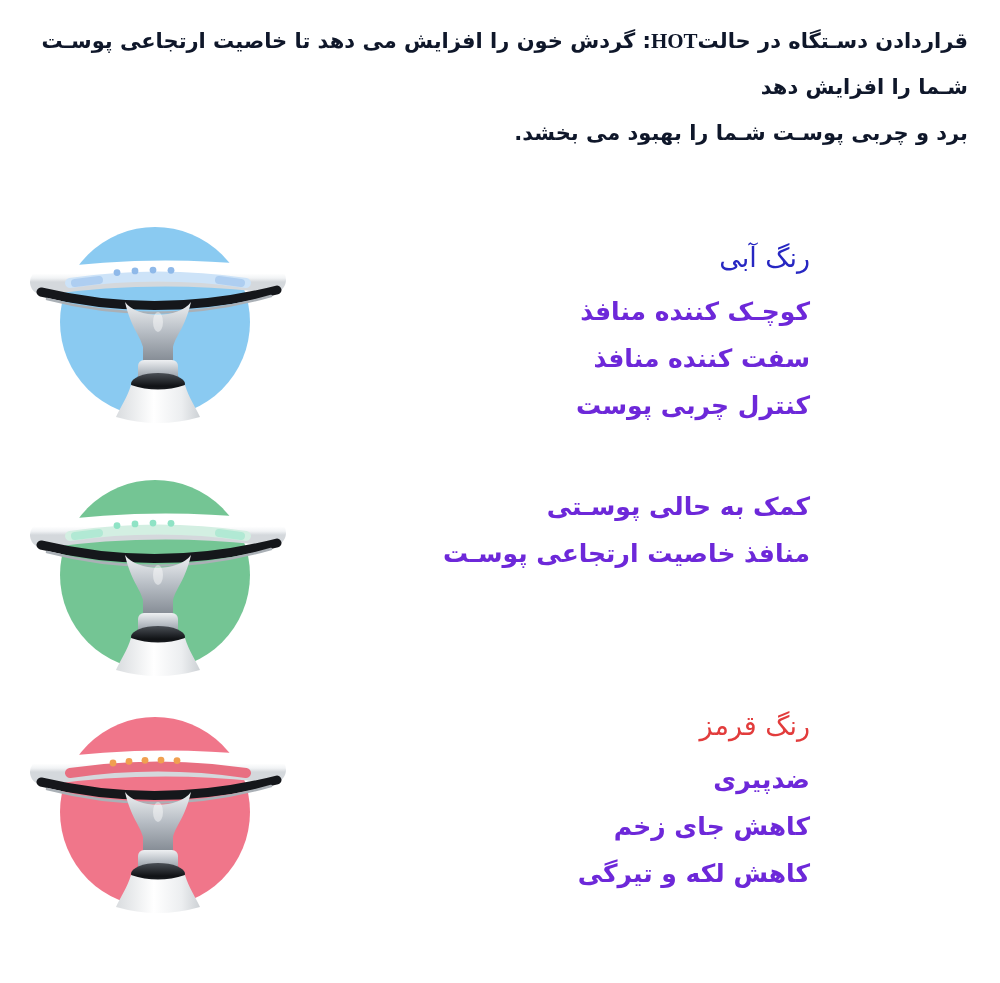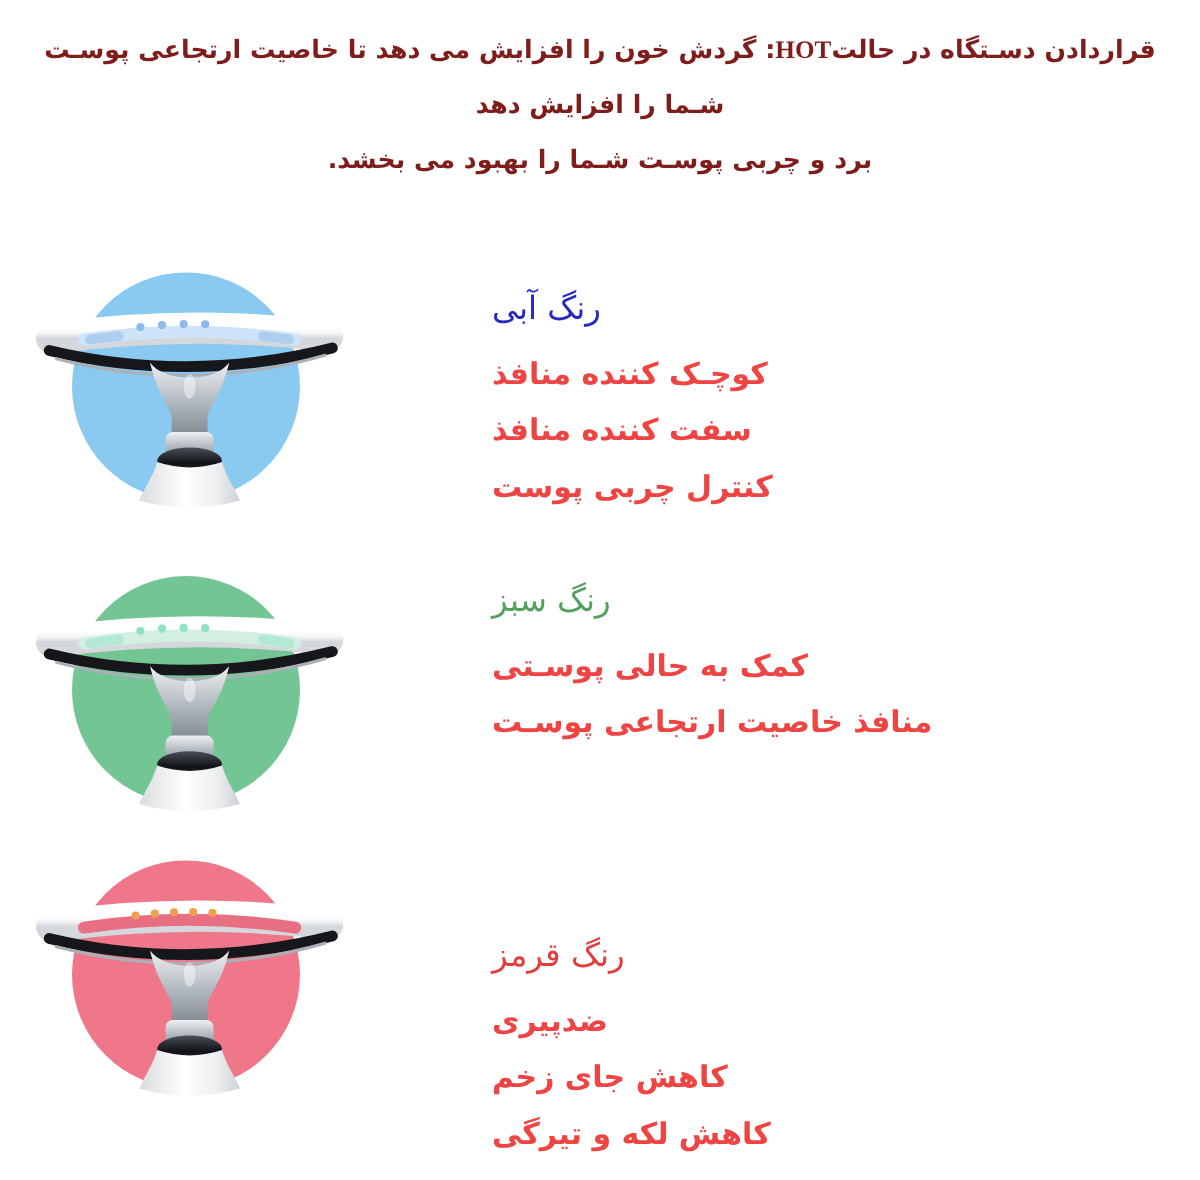--- a/index.html
+++ b/index.html
@@ -11,62 +11,61 @@
     overflow: hidden;
     direction: rtl;
     font-family: "DejaVu Sans", sans-serif;
   }
 
   
   .intro {
     position: absolute;
     top: 18px;
     left: 20px;
-    right: 20px;
-    text-align: center;
+    right: 32px;
     font-size: 21px;
     font-weight: bold;
-    color: #7f1d1d;
+    color: #0f172a;
     line-height: 46px;
   }
   .latin { font-family: "Liberation Serif", "DejaVu Serif", serif; font-weight: bold; }
 
   
   .figure {
     position: absolute;
     left: 25px;
     width: 272px;
     height: 250px;
     margin: 0;
   }
   .row-0 .figure { top: 222px; }
   .row-1 .figure { top: 475px; }
   .row-2 .figure { top: 712px; }
 
   .benefits {
     position: absolute;
     left: 410px;
     width: 400px;
-    text-align: left;
+    text-align: right;
   }
   .row-0 .benefits { top: 240px; }
   .row-1 .benefits { top: 483px; }
-  .row-2 .benefits { top: 779px; }
+  .row-2 .benefits { top: 708px; }
 
   .heading {
     font-size: 27px;
     font-weight: normal;
     line-height: 36px;
     margin-bottom: 12px;
     color: var(--heading, #000);
   }
   .item {
     font-size: 25px;
     font-weight: bold;
-    color: #ef4444;
+    color: #6d28d9;
     line-height: 47px;
     white-space: nowrap;
   }
 
   .device { width: 272px; height: 250px; display: block; }
 </style>
 </head>
 <body>
 
 <div class="page">
@@ -146,21 +145,20 @@
         <path d="M 16,70 Q 133,98 252,68" stroke="#15171b" stroke-width="9" stroke-linecap="round" fill="none"></path>
         <path d="M 22,77 Q 133,106 246,74" stroke="#aab0b6" stroke-width="2.5" stroke-linecap="round" fill="none"></path>
         <path d="M 100,80 C 112,97 154,97 166,80 C 160,106 151,113 148,125 L 148,144 L 118,144 L 118,125 C 115,113 106,106 100,80 Z" fill="url(#g-metal)"></path>
         <rect x="113" y="138" width="40" height="24" rx="6" fill="url(#g-metal)"></rect>
         <ellipse cx="133" cy="100" rx="5" ry="10" fill="#ffffff" opacity="0.45"></ellipse>
         <ellipse cx="133" cy="162" rx="27" ry="11" fill="url(#g-ring)"></ellipse>
         <path d="M 106,163 C 102,176 96,184 91,195 Q 133,207 175,195 C 170,184 164,176 160,163 Q 133,172 106,163 Z" fill="url(#g-body)"></path>
       </svg>
     </figure>
     <div class="benefits">
-      <div class="heading">رنگ سبز</div>
       <div class="item">کمک به حالی پوسـتی</div>
       <div class="item">منافذ خاصیت ارتجاعی پوسـت</div>
     </div>
   </section>
 
   <section class="mode row-2" style="--circle: #f0768a; --strip: #e86f81; --led: #f0a050; --heading: #e23c3c;">
     <figure class="figure">
       <svg class="device" viewBox="0 0 272 250">
         <circle cx="130" cy="100" r="95" fill="var(--circle)"></circle>
         <path d="M 18,60 Q 133,44 248,58" stroke="url(#g-bar)" stroke-width="26" stroke-linecap="round" fill="none"></path>

